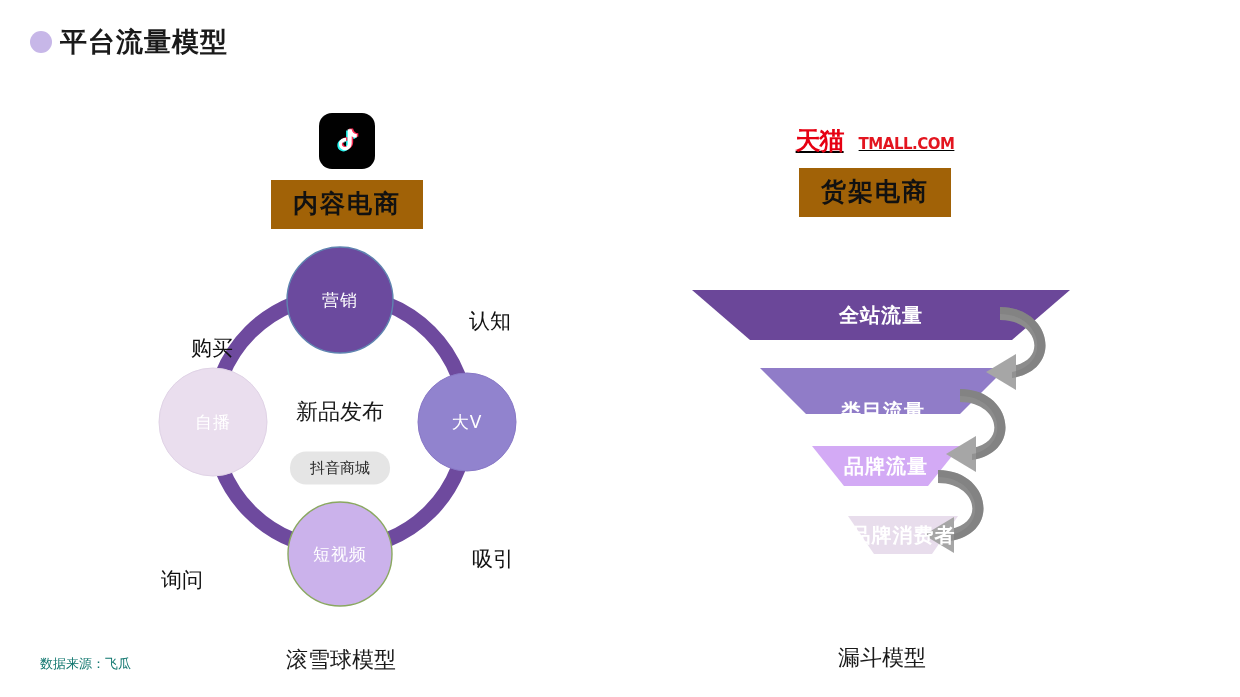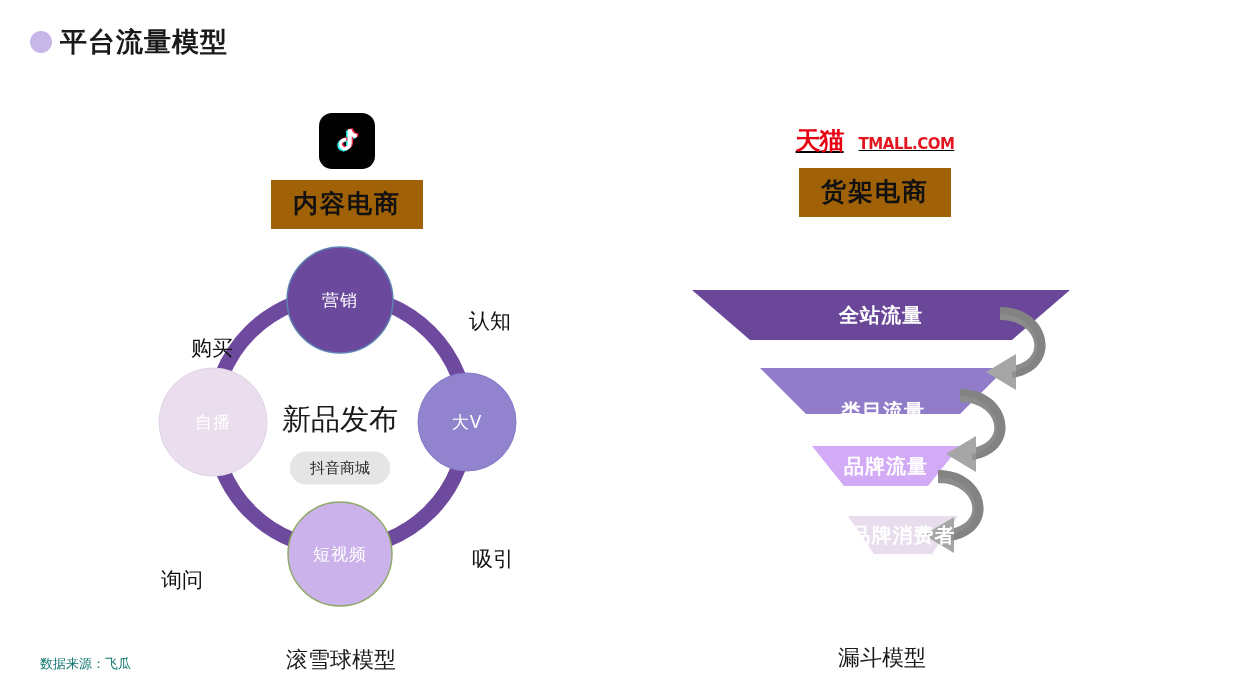--- a/index.html
+++ b/index.html
@@ -42,22 +42,22 @@
   .sb-svg { position: absolute; left: 0; top: 0; }
   .node-label {
     position: absolute; color: #fff; font-weight: normal; font-size: 17px;
     transform: translate(-50%, -50%); white-space: nowrap; letter-spacing: 1px;
   }
   .ring-word {
     position: absolute; color: #111; font-size: 21px; white-space: nowrap;
     transform: translate(-50%, -50%);
   }
   .center-title {
-    position: absolute; left: 240px; top: 180px; transform: translate(-50%,-50%);
-    font-size: 29px; color: #1a1a1a; white-space: nowrap;
+    position: absolute; left: 240px; top: 172px; transform: translate(-50%,-50%);
+    font-size: 22px; color: #1a1a1a; white-space: nowrap;
   }
   .center-pill {
     position: absolute; left: 240px; top: 228px; transform: translate(-50%,-50%);
     background: #e5e5e5; color: #2b2b2b; font-size: 15px;
     padding: 7px 20px; border-radius: 16px; white-space: nowrap;
   }
   .caption {
     position: absolute; font-size: 22px; color: #1a1a1a; white-space: nowrap;
     transform: translateX(-50%);
   }

